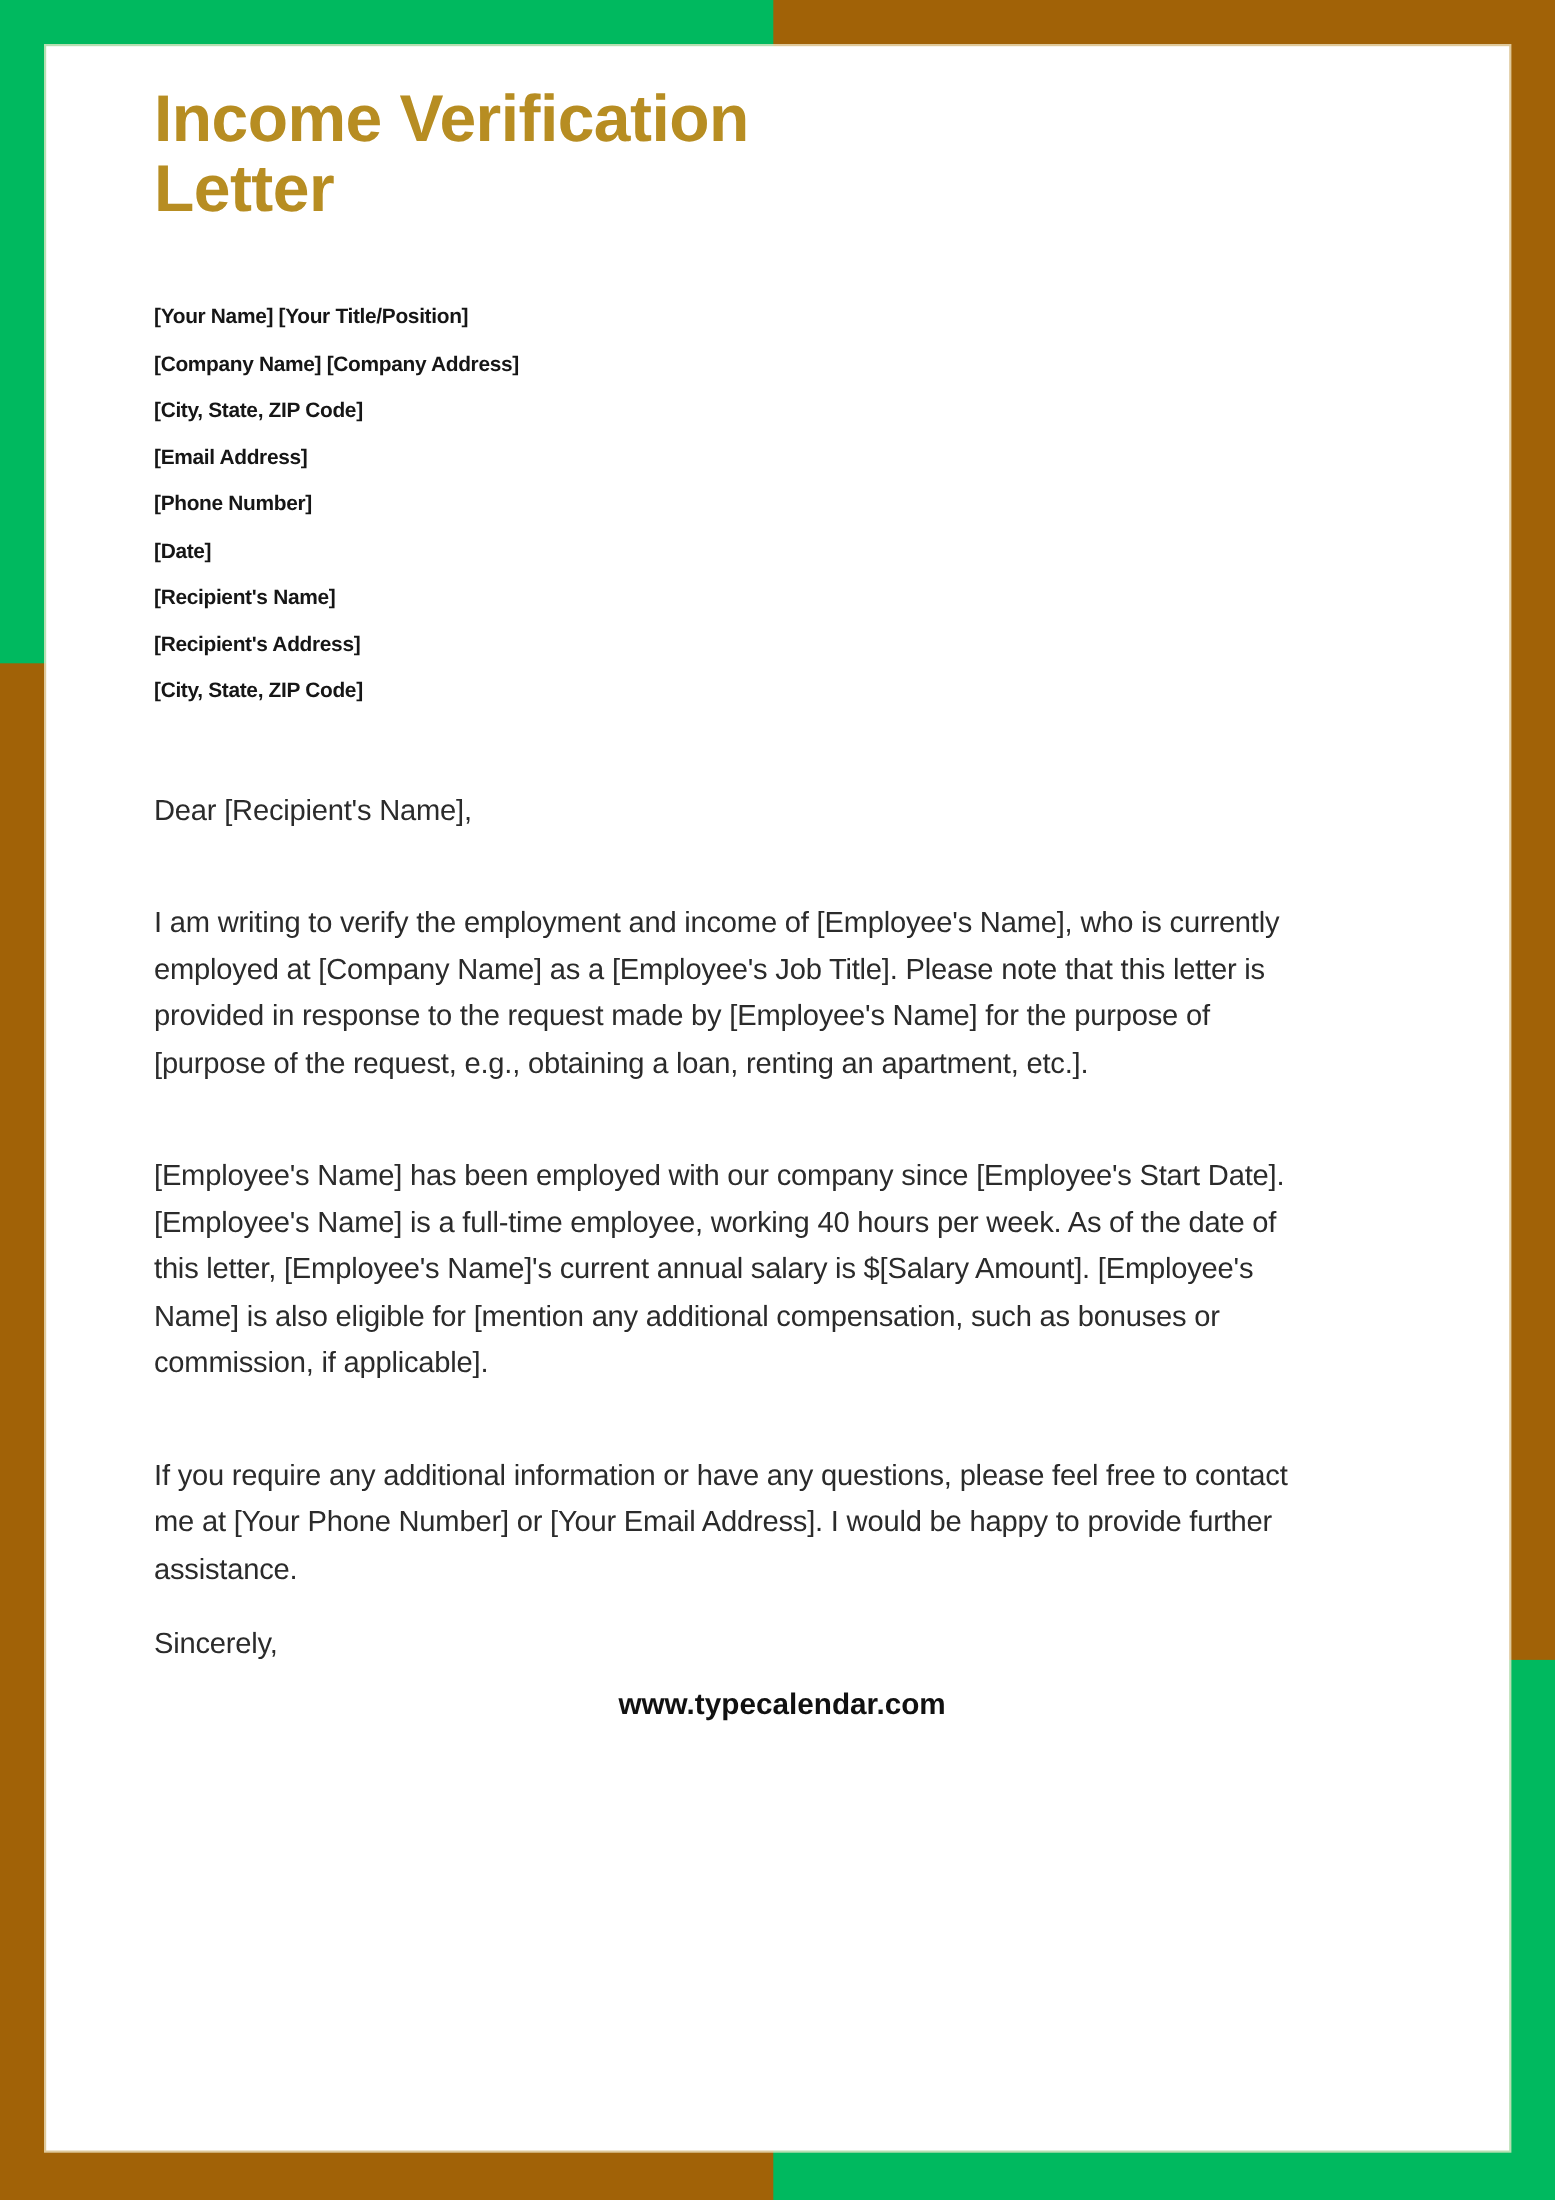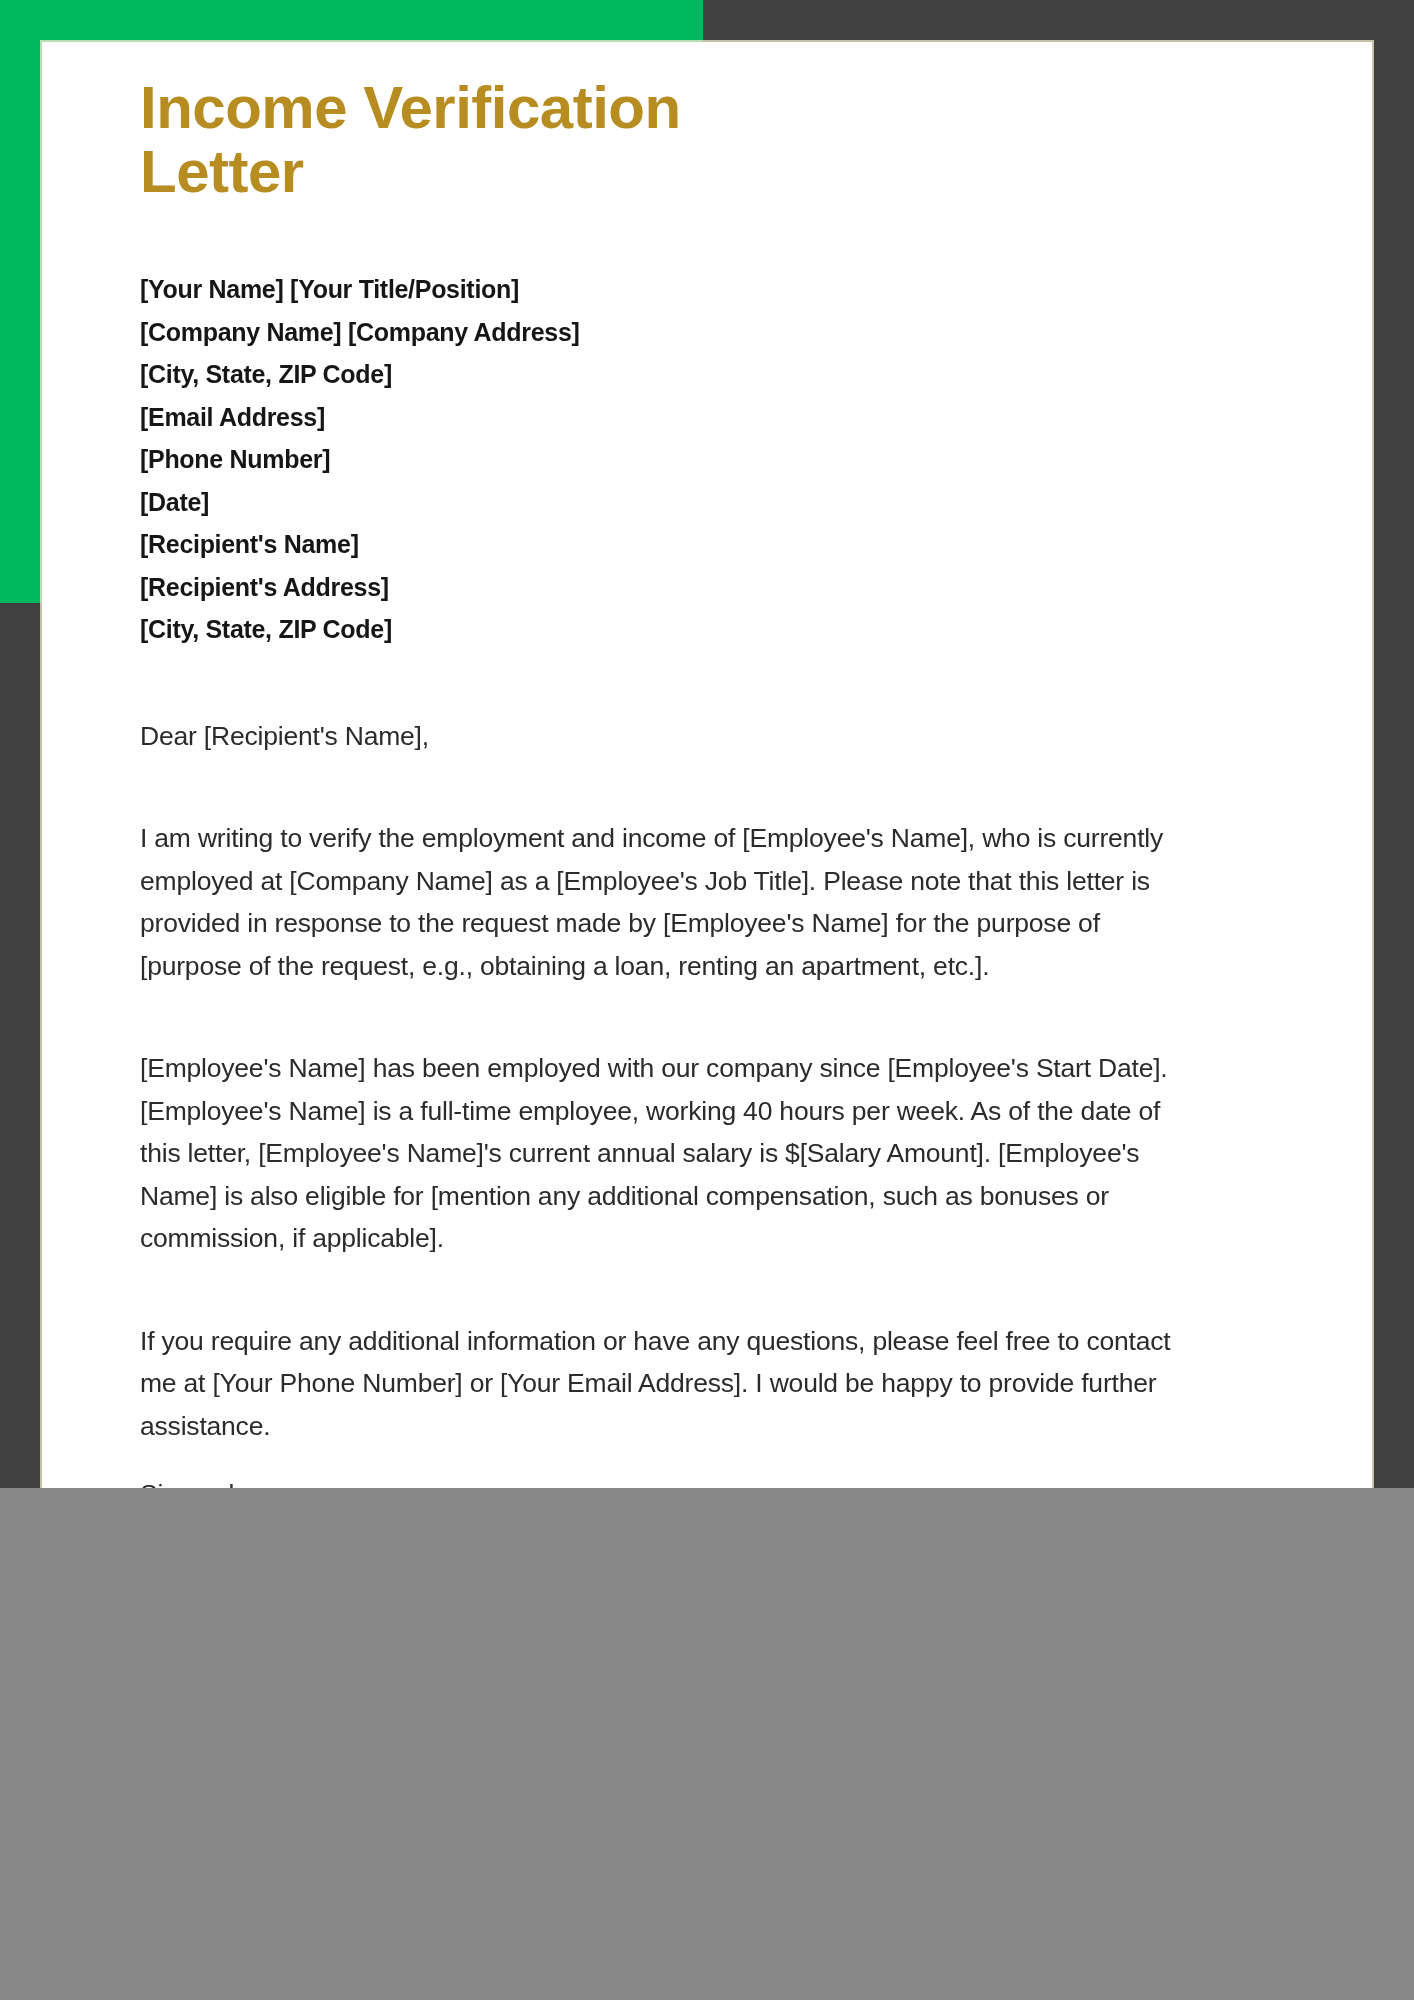--- a/index.html
+++ b/index.html
@@ -1,19 +1,19 @@
 <!DOCTYPE html>
 <html><head>
 <meta charset="utf-8">
 <style>
   html,body { margin:0; padding:0; background:#888; }
   .page {
     position:relative;
-    width:1414px; height:1488px;
-    background:#404040;
+    width:1414px; height:2000px;
+    background:#a16207;
     overflow:hidden;
     font-family:"Liberation Sans","DejaVu Sans",sans-serif;
   }
   .green-tl {
     position:absolute; left:0; top:0;
     width:703px; height:603px;
     background:#00b95f;
   }
   .green-br {
     position:absolute; left:703px; top:1509px;
@@ -32,21 +32,21 @@
     margin:34px 0 0 0;
     font-size:60px;
     line-height:64px;
     font-weight:bold;
     letter-spacing:-0.5px;
     color:#b78d22;
     white-space:pre-line;
   }
   .header-block {
     margin-top:64px;
-    font-size:25px;
+    font-size:19px;
     line-height:42.5px;
     font-weight:bold;
     letter-spacing:-0.3px;
     color:#161616;
     white-space:pre-line;
   }
   .body-text {
     font-size:26.5px;
     line-height:42.5px;
     letter-spacing:-0.2px;

